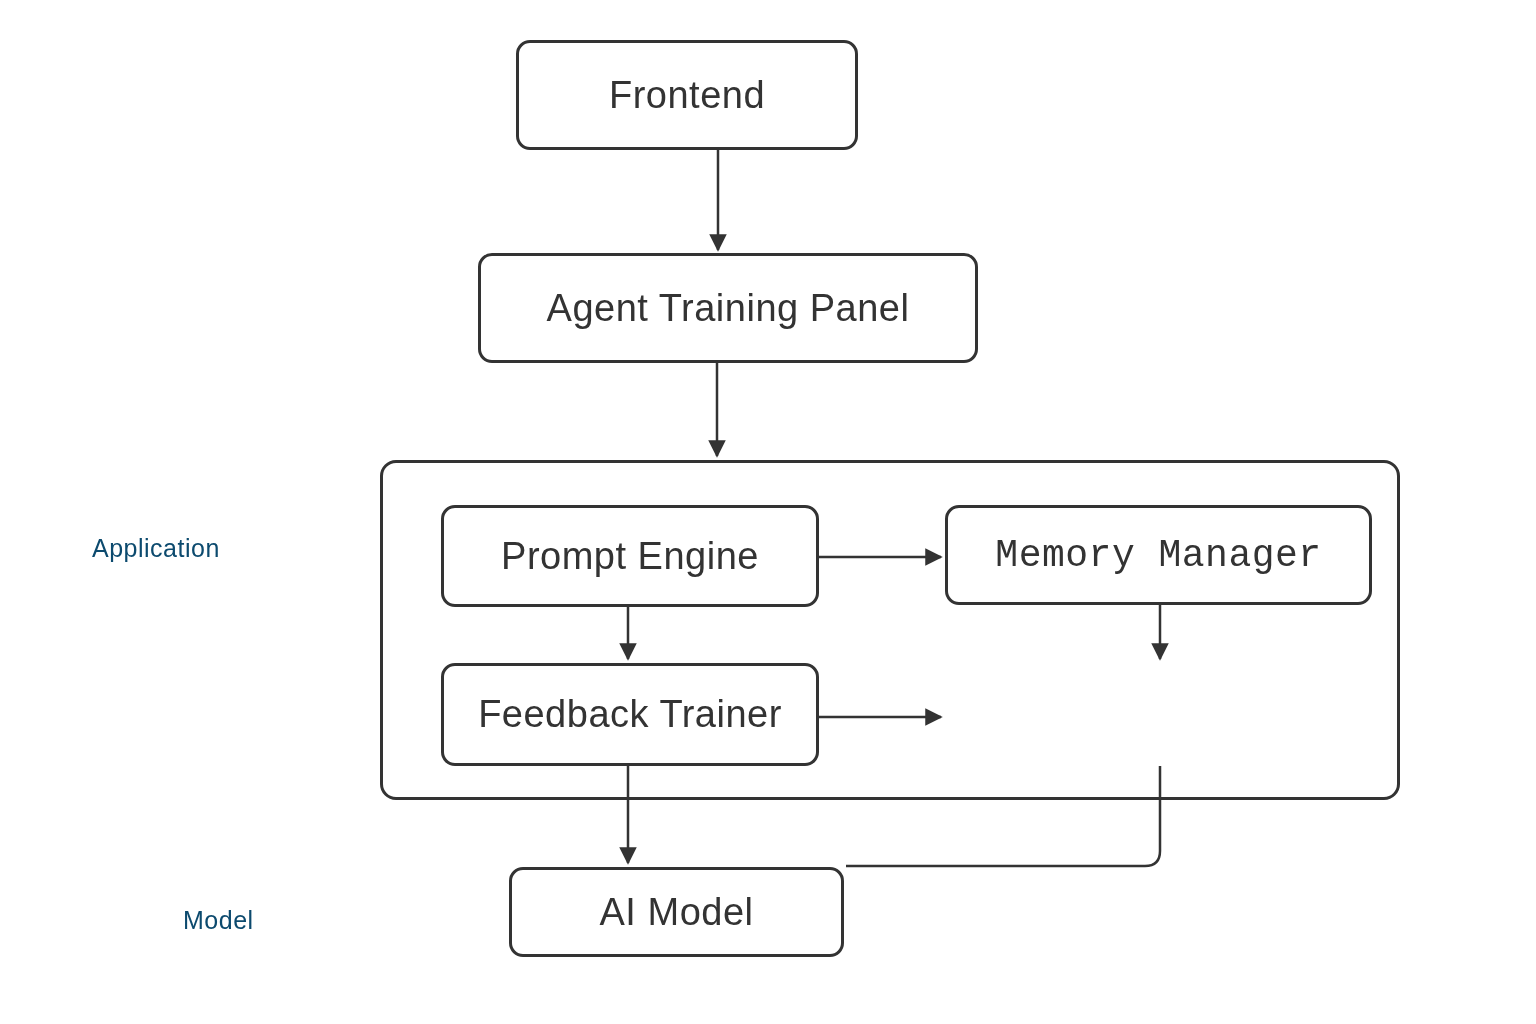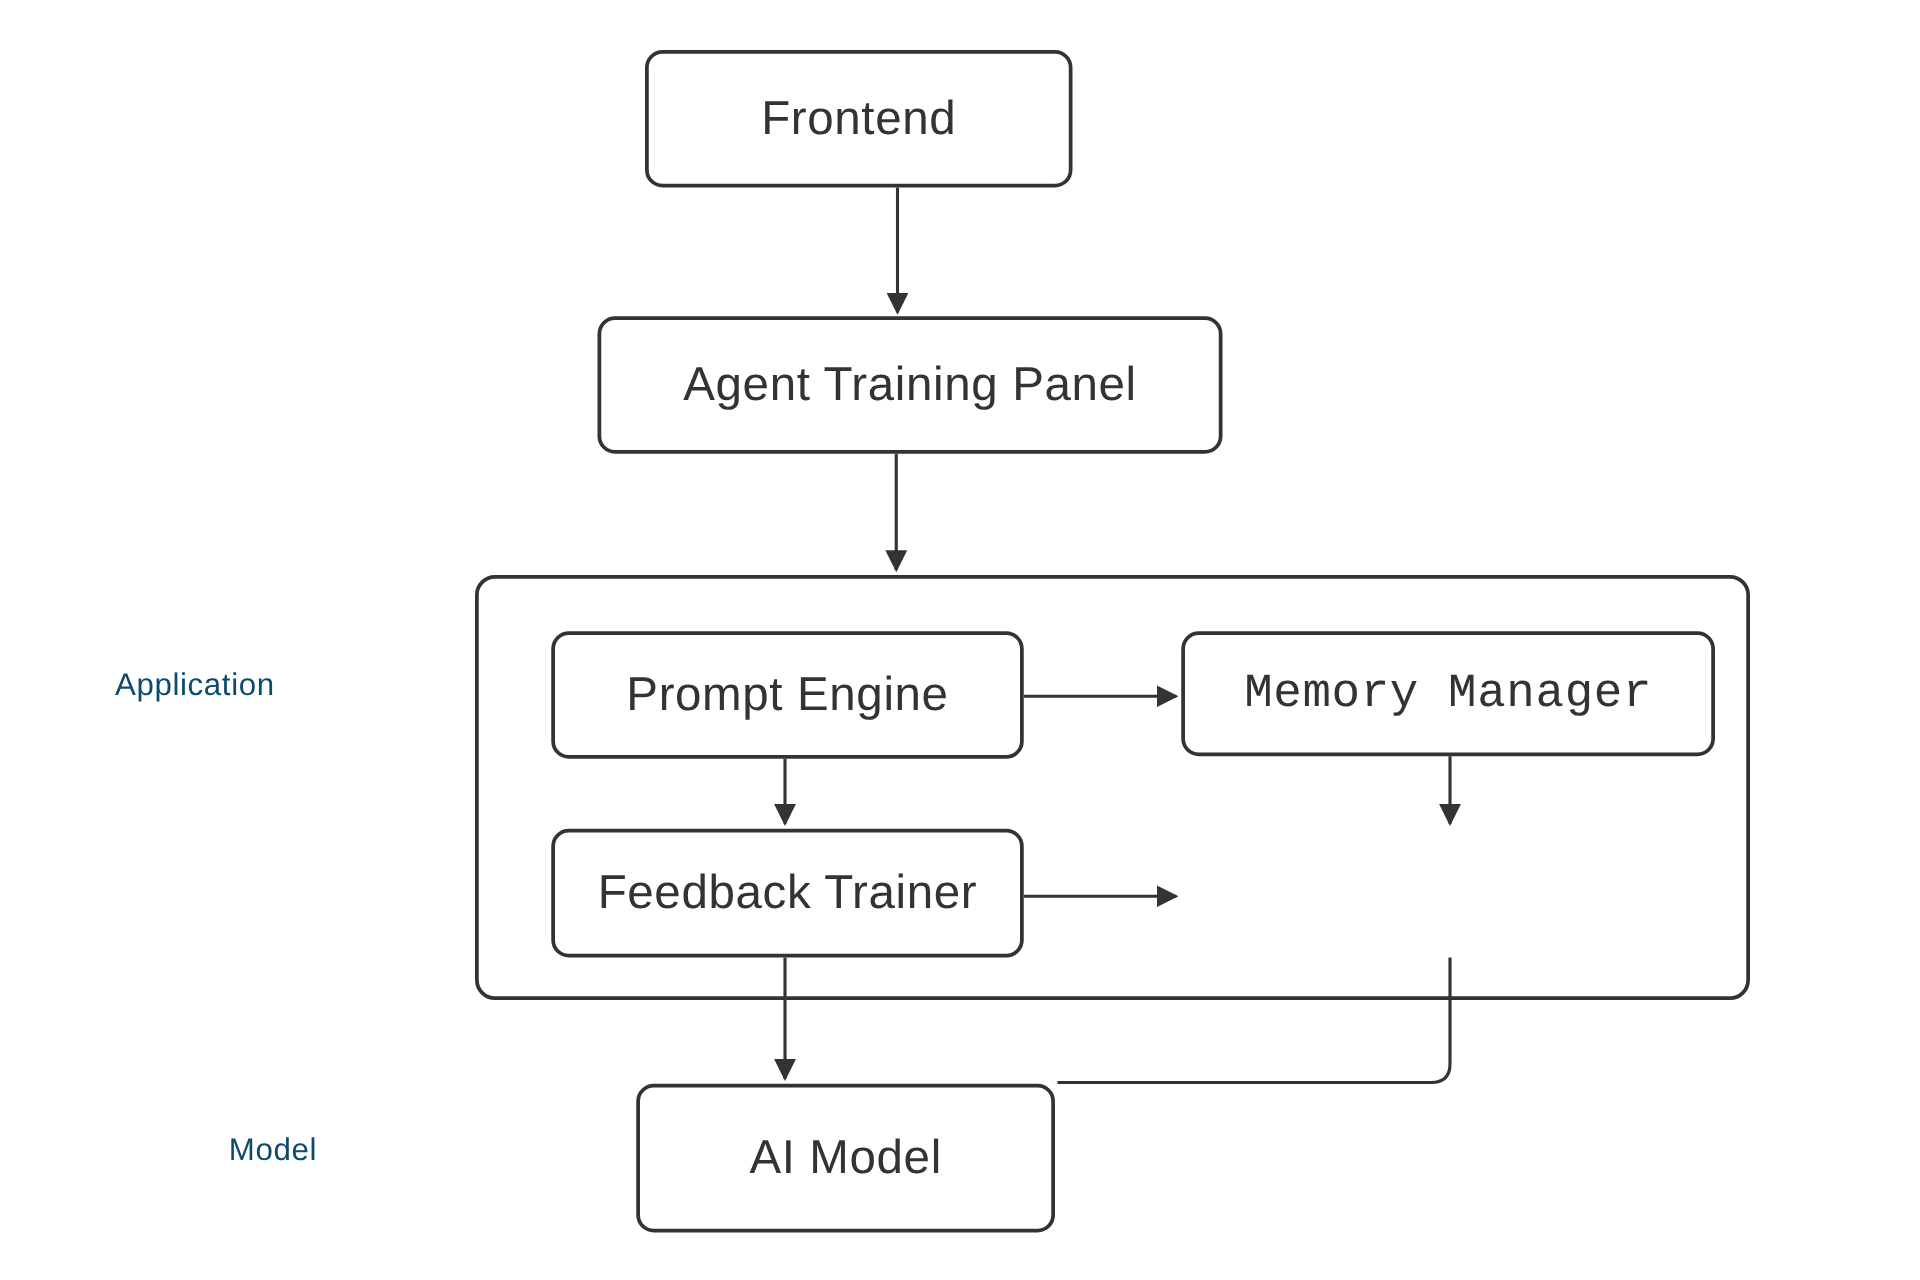--- a/index.html
+++ b/index.html
@@ -57,21 +57,21 @@
   }
 
   
   .node-frontend            { left: 516px; top: 40px;  width: 342px; height: 110px; }
   .node-agent-training      { left: 478px; top: 253px; width: 500px; height: 110px; text-align: right; }
   .group-application-box    { left: 380px; top: 460px; width: 1020px; height: 340px; }
   .node-prompt-engine       { left: 441px; top: 505px; width: 378px; height: 102px; }
   .node-memory-manager      { left: 945px; top: 505px; width: 427px; height: 100px; font-family: Liberation Mono, monospace; }
   .node-feedback-trainer    { left: 441px; top: 663px; width: 378px; height: 103px; }
   .node-knowledge-retriever { left: 946px; top: 663px; width: 426px; height: 103px; }
-  .node-ai-model            { left: 509px; top: 867px; width: 335px; height: 119px; }
+  .node-ai-model            { left: 509px; top: 867px; width: 335px; height: 90px; }
   .label-application        { left: 92px;  top: 534px; }
   .label-model              { left: 160px; top: 906px; margin-left: 23px; }
 </style>
 </head>
 <body>
 
 <div class="stage">
 
   <svg class="connector-layer" viewBox="0 0 1536 1024" xmlns="http://www.w3.org/2000/svg" aria-hidden="true">
     <defs>

